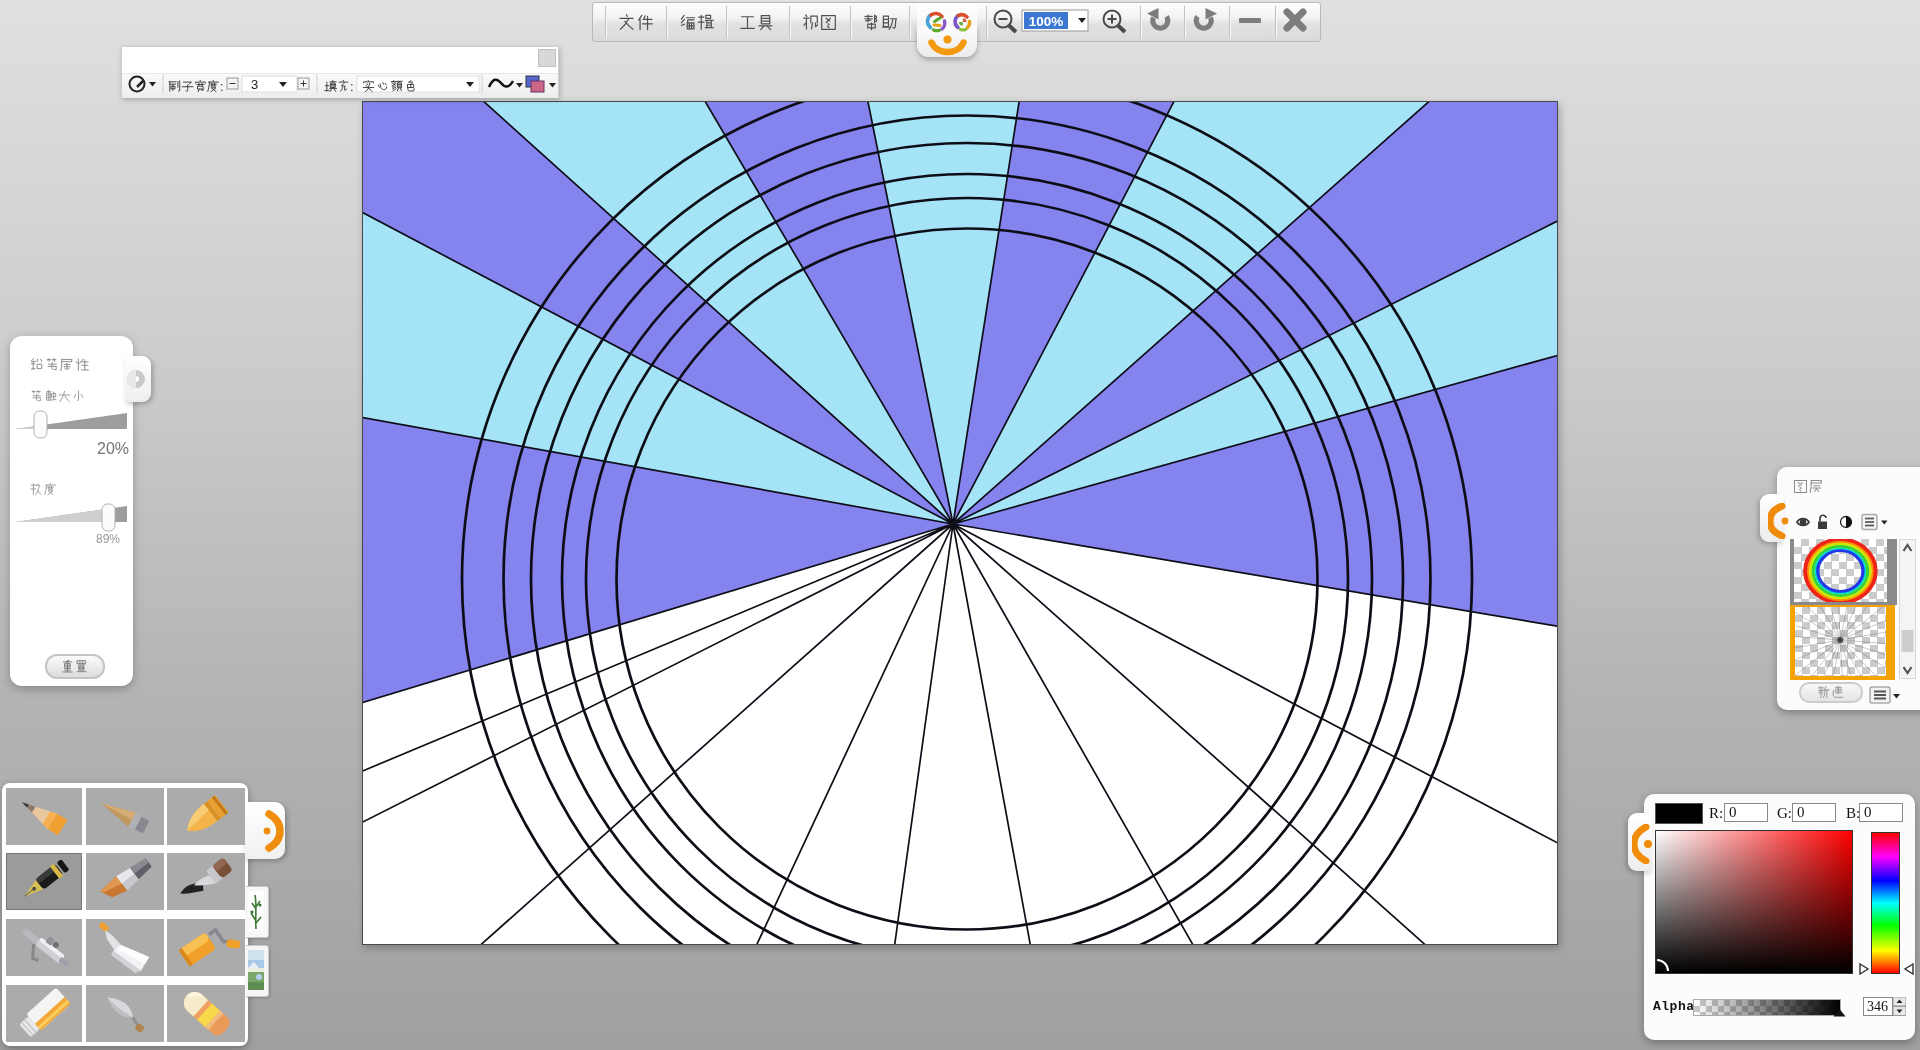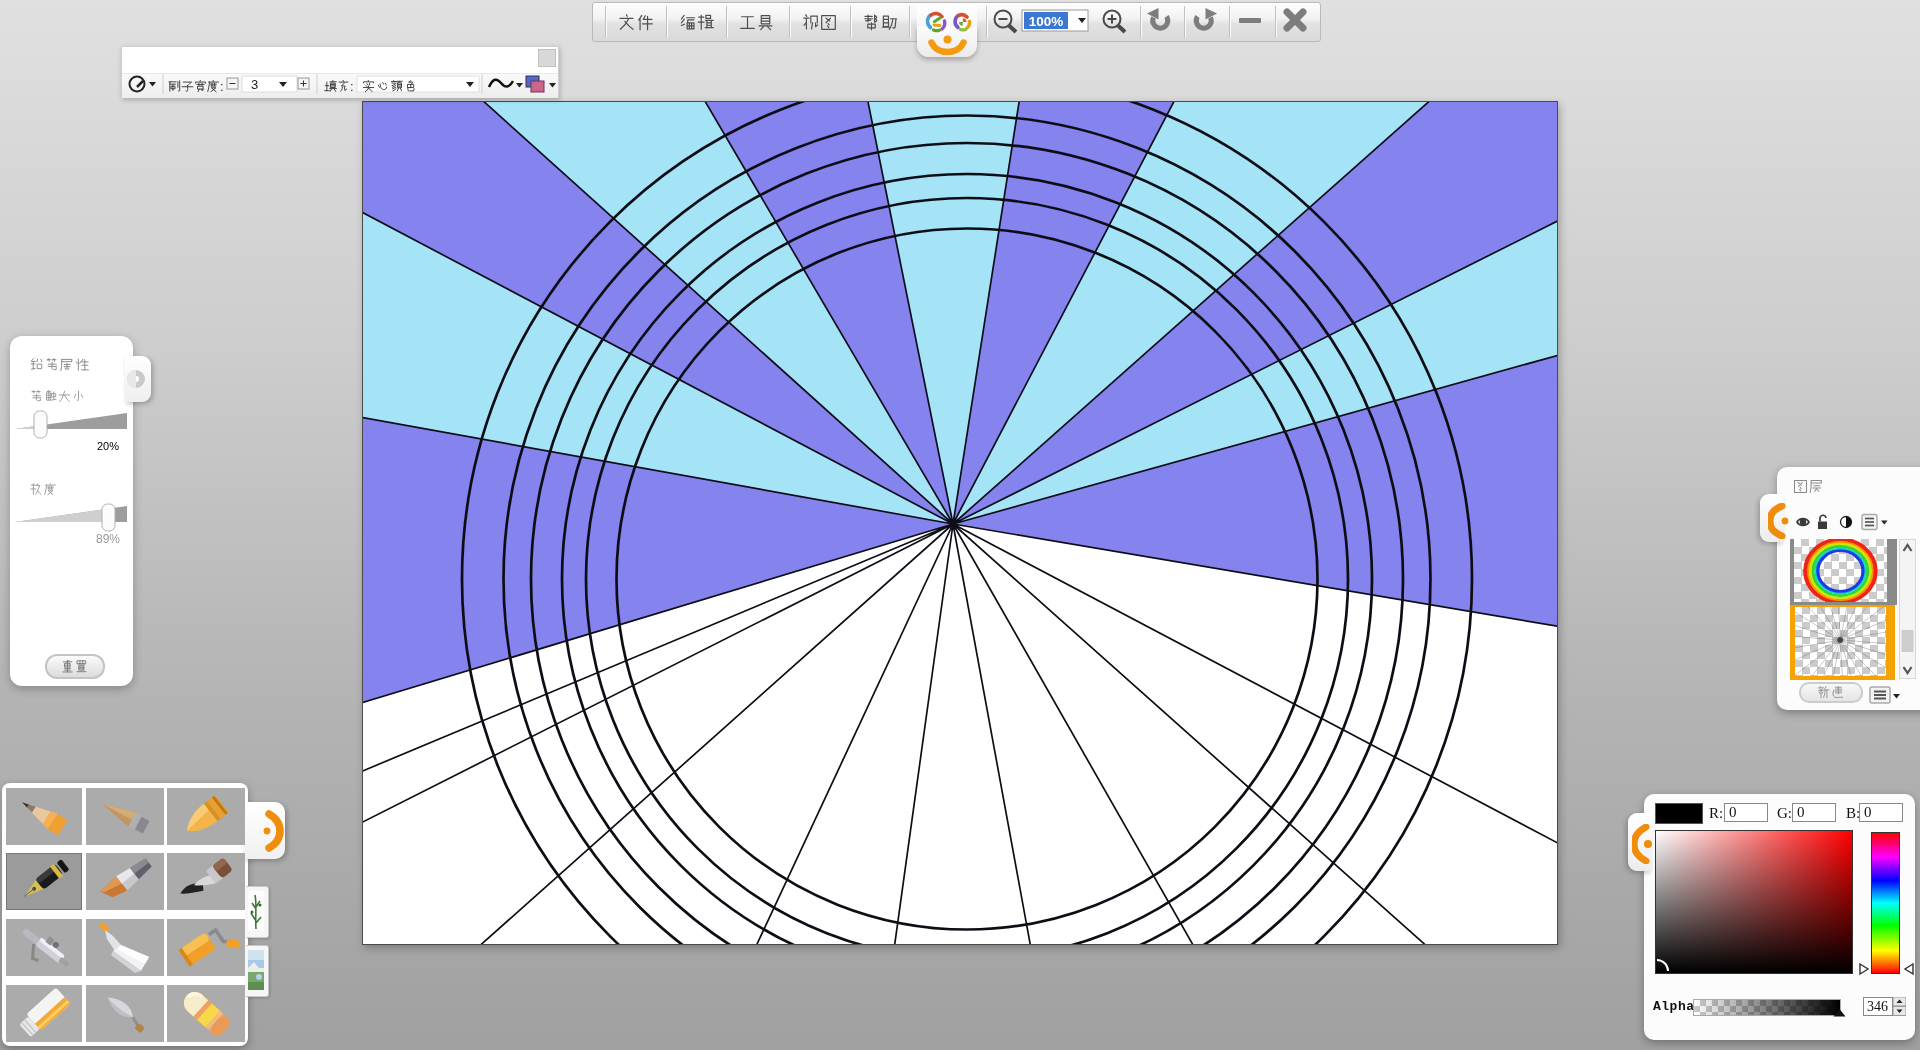--- a/index.html
+++ b/index.html
@@ -269,21 +269,21 @@
     </svg><svg viewBox="0 0 100 100" style="width:13px;height:13px;color:#949494;vertical-align:middle;margin-right:1px;">
       <use href="#cj-da"></use>
     </svg><svg viewBox="0 0 100 100" style="width:13px;height:13px;color:#949494;vertical-align:middle;margin-right:1px;">
       <use href="#cj-xiao"></use>
     </svg></div>
 <svg class="abs" style="left:14px;top:405px" width="116" height="36" viewBox="0 0 116 36">
 <polygon points="1,24 113,8 113,24" fill="#9d9d9d"></polygon>
 <polygon points="1,24 26,20.4 26,24" fill="#cfcfcf"></polygon>
 <rect x="20" y="6" width="13" height="27" rx="5.5" fill="#fcfcfc" stroke="#b0b0b0"></rect>
 </svg>
-<div class="abs" style="left:97px;top:440px;font-size:11px;color:#000000">20%</div>
+<div class="abs" style="left:97px;top:440px;font-size:16px;color:#737373">20%</div>
 <div class="abs" style="left:30px;top:480px"><svg viewBox="0 0 100 100" style="width:13px;height:13px;color:#949494;vertical-align:middle;margin-right:1px;">
       <use href="#cj-ruan"></use>
     </svg><svg viewBox="0 0 100 100" style="width:13px;height:13px;color:#949494;vertical-align:middle;margin-right:1px;">
       <use href="#cj-du"></use>
     </svg></div>
 <svg class="abs" style="left:14px;top:498px" width="116" height="36" viewBox="0 0 116 36">
 <polygon points="1,24 113,8 113,24" fill="#9d9d9d"></polygon>
 <polygon points="1,24 94,10.7 94,24" fill="#cfcfcf"></polygon>
 <rect x="88" y="6" width="13" height="27" rx="5.5" fill="#fcfcfc" stroke="#b0b0b0"></rect>
 </svg>

